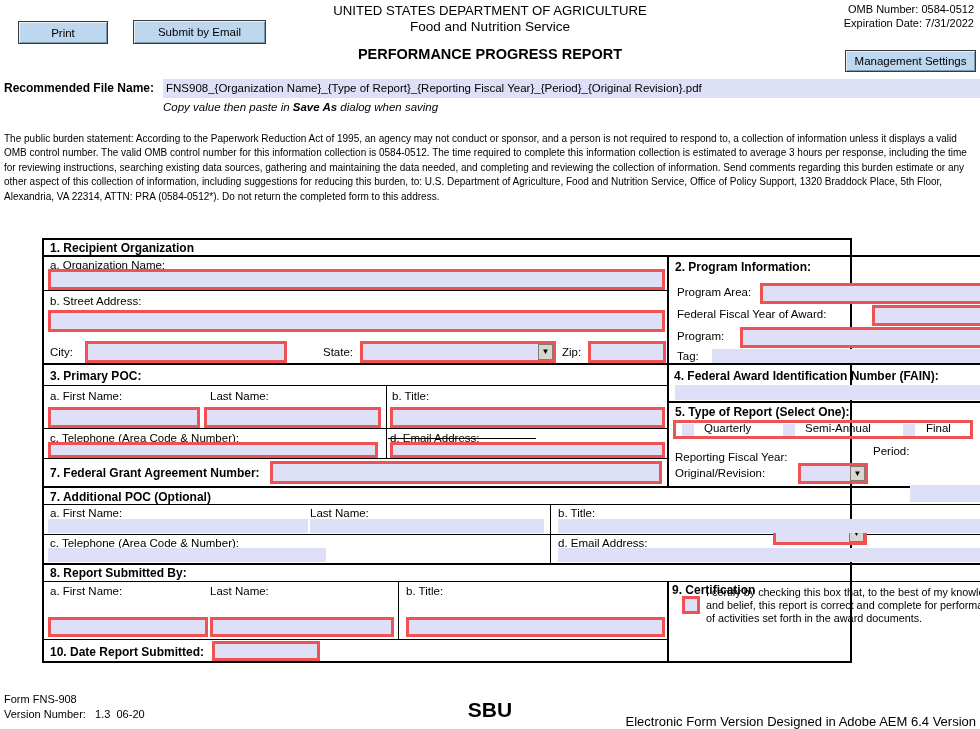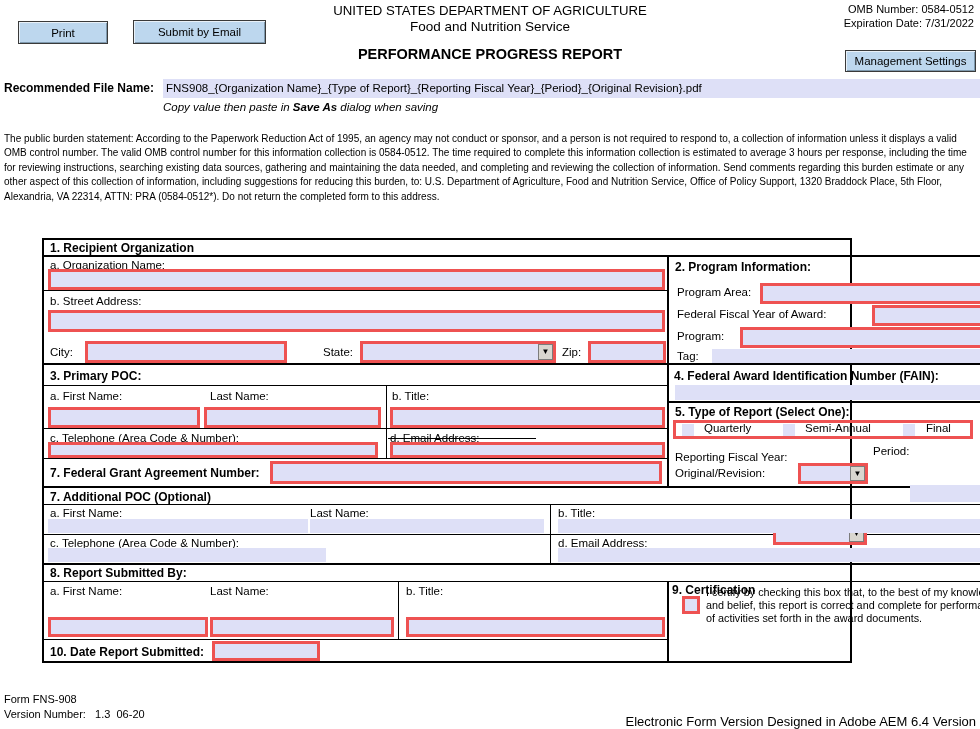--- a/index.html
+++ b/index.html
@@ -166,15 +166,16 @@
     <div class="abs fld req" style="left:638px;top:356px;width:18px;height:18px"></div>
     <div class="abs cert" style="left:662px;top:346px;width:304px">I certify by checking this box that, to the best of my knowledge and belief, this report is correct and complete for performance of activities set forth in the award documents.</div>
 
     <div class="abs hdr" style="left:6px;top:405px">10. Date Report Submitted:</div>
     <div class="abs fld req" style="left:168px;top:401px;width:108px;height:20px"></div>
 
   </div>
 
   <div class="abs" style="left:4px;top:693px;font-size:11px;white-space:pre">Form FNS-908</div>
   <div class="abs" style="left:4px;top:708px;font-size:11px;white-space:pre">Version Number:   1.3  06-20</div>
+  <div class="abs center b" style="top:698px;font-size:21px">SBU</div>
   <div class="abs" style="right:4px;top:714px;font-size:13px;white-space:nowrap">Electronic Form Version Designed in Adobe AEM 6.4 Version</div>
 
 </div>
 
 </body></html>

